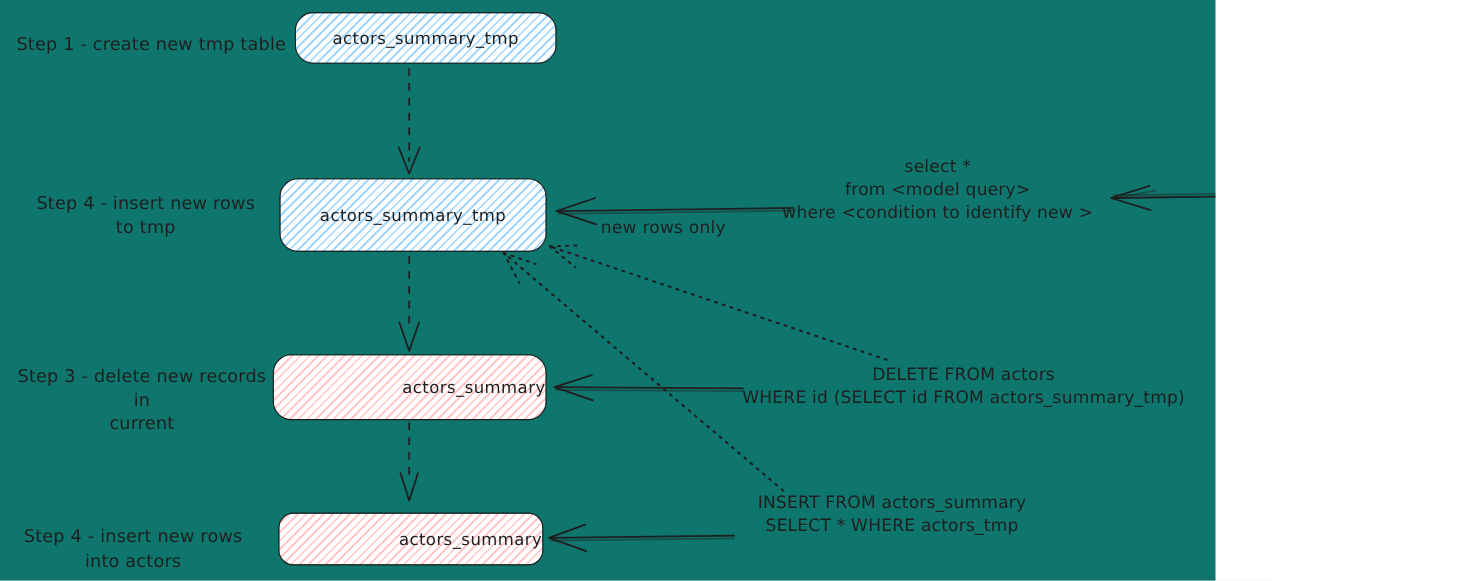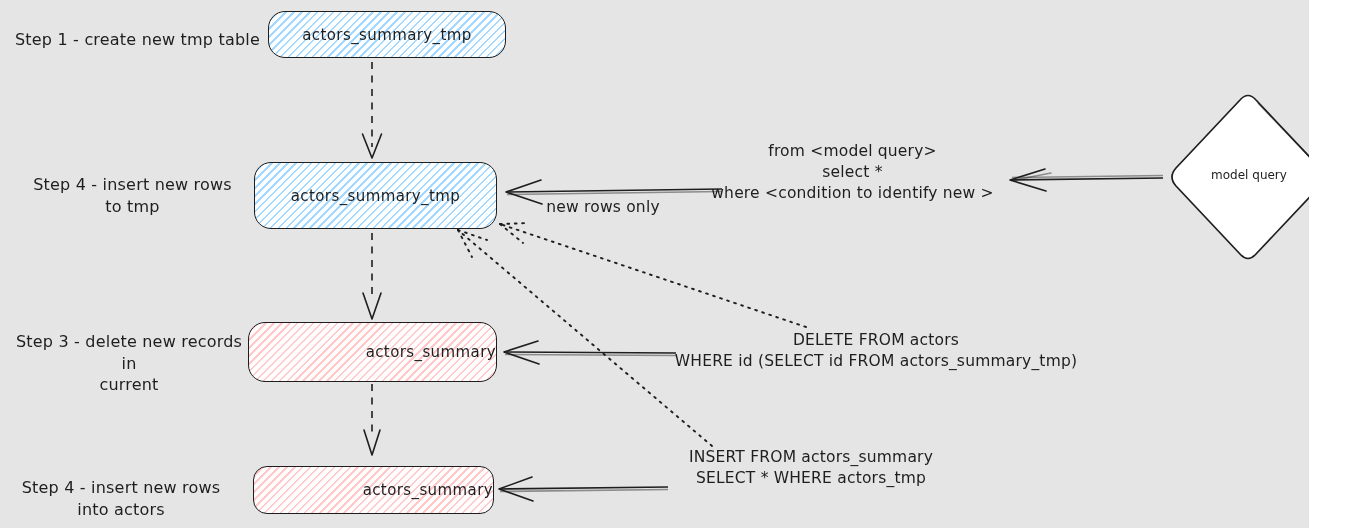--- a/index.html
+++ b/index.html
@@ -1,18 +1,18 @@
 <!DOCTYPE html>
 <html style="--stroke: #1e1e1e; --blue-fill: #a5d8ff; --red-fill: #ffc9c9;"><head>
 <meta charset="utf-8">
 <style>
   html,body { margin:0; padding:0; background:#ffffff; }
   .canvas {
-    position:relative; width:1309px; height:528px; overflow:hidden;
-    background:#e5e5e5; color:var(--stroke,#1e1e1e);
+    position:relative; width:1105px; height:528px; overflow:hidden;
+    background:#0f766e; color:var(--stroke,#1e1e1e);
     font-family:"DejaVu Sans", sans-serif;
   }
   .abs { position:absolute; }
   svg.layer { position:absolute; left:0; top:0; }
 
   .step-label { font-size:16px; line-height:1.35; text-align:center; letter-spacing:0.2px; }
   .node {
     position:absolute; box-sizing:border-box;
     border:1.7px solid var(--stroke,#1e1e1e); border-radius:17px;
     display:flex; align-items:center; justify-content:center;
@@ -104,22 +104,22 @@
     <div>Step 4 - insert new rows</div>
     <div>to tmp</div>
   </div>
   <div class="node blue" style="left:254px; top:162px; width:243px; height:67px;">
     <span>actors_summary_tmp</span>
   </div>
 
   <div class="abs anno" style="left:543px; top:197px; width:120px;">new rows only</div>
 
   <div class="abs anno" style="left:700px; top:141px; width:305px;">
+    <div>select *</div>
     <div>from &lt;model query&gt;</div>
-    <div>select *</div>
     <div>where &lt;condition to identify new &gt;</div>
   </div>
 
   <div class="abs diamond-label" style="left:1168px; top:168px; width:162px;">model query</div>
 
   <div class="abs step-label" style="left:8px; top:331px; width:242px;">
     <div>Step 3 - delete new records in</div>
     <div>current</div>
   </div>
   <div class="node red" style="left:248px; top:322px; width:249px; height:60px;">

